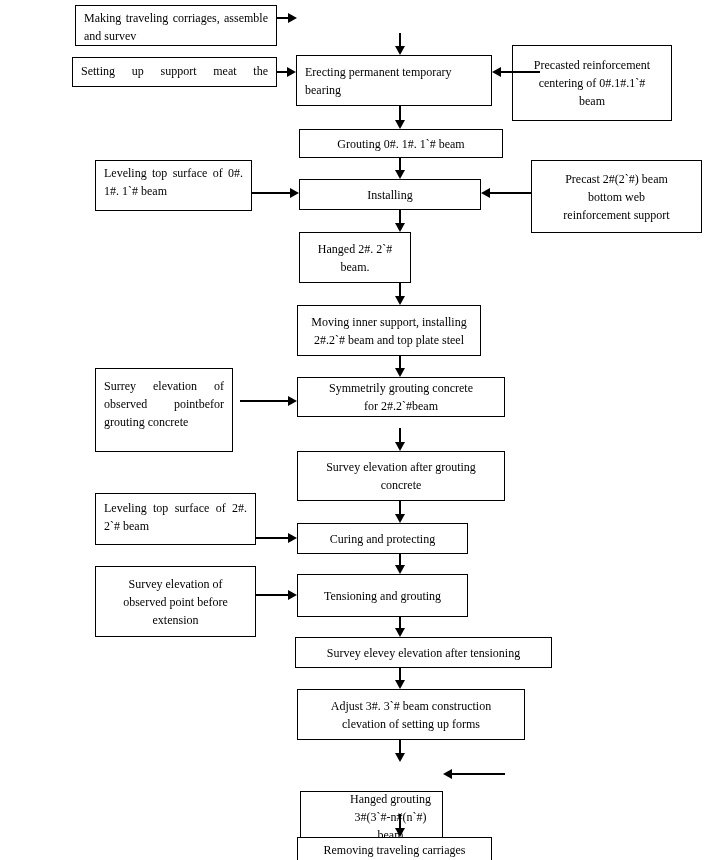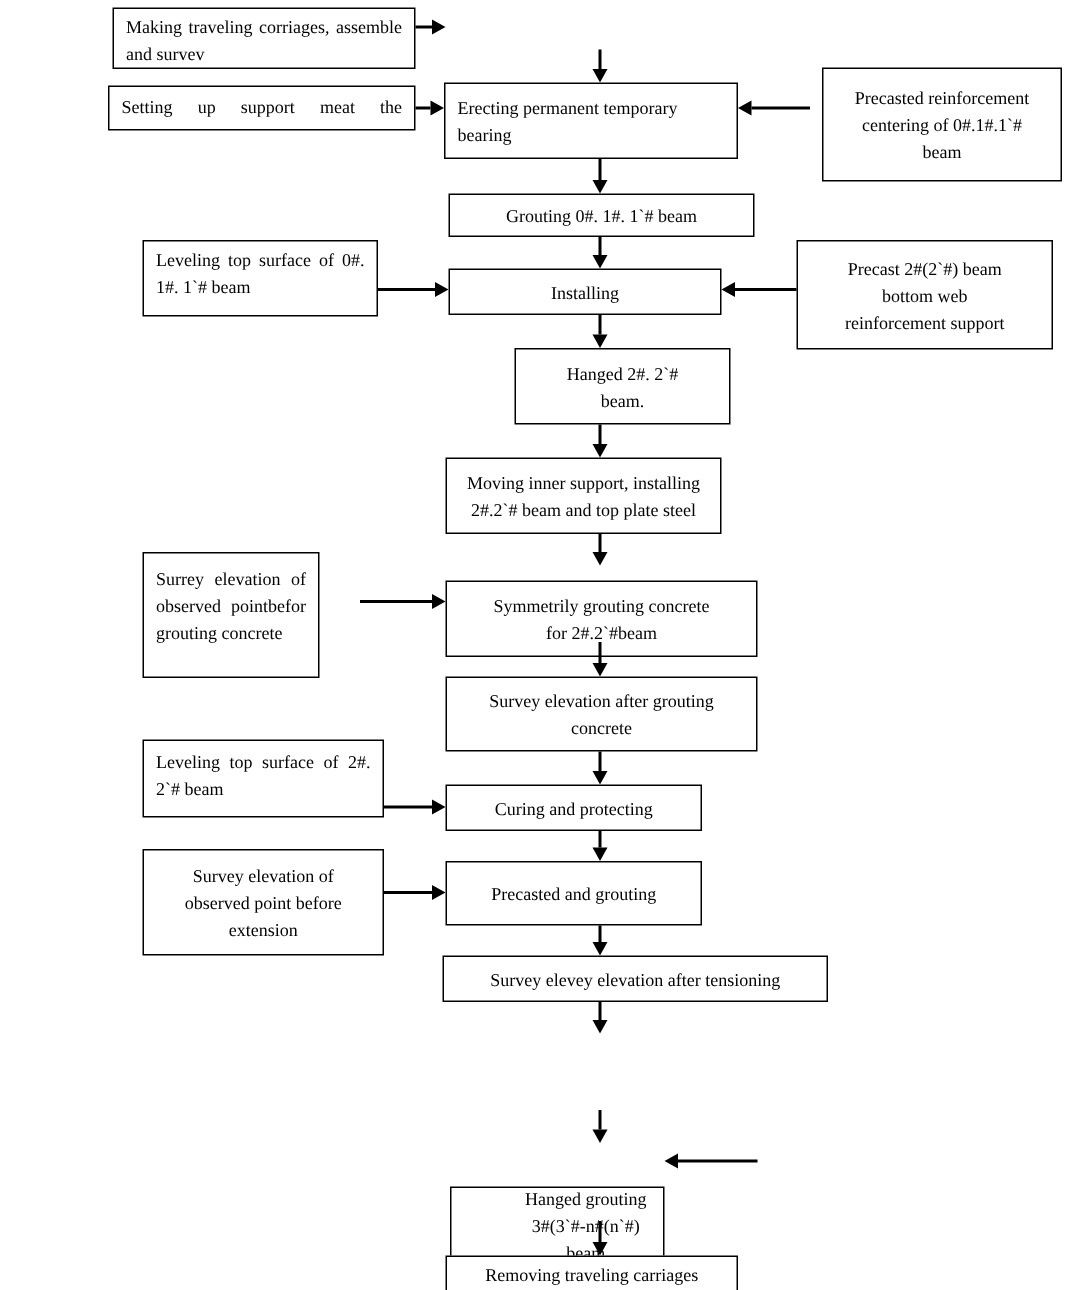--- a/index.html
+++ b/index.html
@@ -65,45 +65,47 @@
 </style>
 </head>
 <body>
 
 <div class="canvas">
 
   <div class="box leftflex" style="left:296px; top:55px;  width:196px; height:51px;">Erecting permanent temporary
 bearing</div>
   <div class="box center" style="left:299px; top:129px; width:204px; height:29px;">Grouting 0#. 1#. 1`# beam</div>
   <div class="box center" style="left:299px; top:179px; width:182px; height:31px;">Installing</div>
-  <div class="box center" style="left:299px; top:232px; width:144px; height:51px;margin-left:44px;">Hanged 2#. 2`#
+  <div class="box center" style="left:299px; top:232px; width:112px; height:51px;">Hanged 2#. 2`#
 beam.</div>
   <div class="box center" style="left:297px; top:305px; width:184px; height:51px;">Moving inner support, installing
 2#.2`# beam and top plate steel</div>
-  <div class="box center" style="left:297px; top:377px; width:208px; height:51px;margin-top:10px;">Symmetrily grouting concrete
+  <div class="box center" style="left:297px; top:377px; width:208px; height:40px;">Symmetrily grouting concrete
 for 2#.2`#beam</div>
   <div class="box center" style="left:297px; top:451px; width:208px; height:50px;">Survey elevation after grouting
 concrete</div>
   <div class="box center" style="left:297px; top:523px; width:171px; height:31px;">Curing and protecting</div>
-  <div class="box center" style="left:297px; top:574px; width:171px; height:43px;">Precasted and grouting</div>
+  <div class="box center" style="left:297px; top:574px; width:171px; height:43px;">Tensioning and grouting</div>
   <div class="box center" style="left:295px; top:637px; width:257px; height:31px;">Survey elevey elevation after tensioning</div>
+  <div class="box center" style="left:297px; top:689px; width:228px; height:51px;">Adjust 3#. 3`# beam construction
+clevation of setting up forms</div>
   <div class="box center" style="left:300px; top:791px; width:143px; height:52px;padding-left:42px;">Hanged grouting
 3#(3`#-n#(n`#) beam</div>
   <div class="box center" style="left:297px; top:837px; width:195px; height:25px;">Removing traveling carriages</div>
 
   <div class="box just" style="left:75px; top:5px;   width:202px; height:41px;">Making traveling corriages, assemble and survev</div>
   <div class="box just-last" style="left:72px; top:57px;  width:205px; height:30px;">Setting up support meat the</div>
   <div class="box just" style="left:95px; top:160px; width:157px; height:51px;">Leveling top surface of 0#. 1#. 1`# beam</div>
-  <div class="box just" style="left:95px; top:368px; width:118px; height:84px; padding-top:8px;">Surrey elevation of observed pointbefor grouting concrete</div>
+  <div class="box just" style="left:95px; top:368px; width:138px; height:84px; padding-top:8px;">Surrey elevation of observed pointbefor grouting concrete</div>
   <div class="box just" style="left:95px; top:493px; width:161px; height:52px; padding-top:5px;">Leveling top surface of 2#. 2`# beam</div>
   <div class="box center" style="left:95px; top:566px; width:161px; height:71px;">Survey elevation of
 observed point before
 extension</div>
 
-  <div class="box center" style="left:548px; top:45px;  width:160px; height:76px;">Precasted reinforcement
+  <div class="box center" style="left:512px; top:45px;  width:160px; height:76px;">Precasted reinforcement
 centering of 0#.1#.1`#
 beam</div>
   <div class="box center" style="left:531px; top:160px; width:171px; height:73px;">Precast 2#(2`#) beam
 bottom web
 reinforcement support</div>
 
   <div class="arrow-v" style="left:399px; top:33px;  height:13px;"></div>
   <div class="arrow-v" style="left:399px; top:106px; height:14px;"></div>
   <div class="arrow-v" style="left:399px; top:158px; height:12px;"></div>
   <div class="arrow-v" style="left:399px; top:210px; height:13px;"></div>

